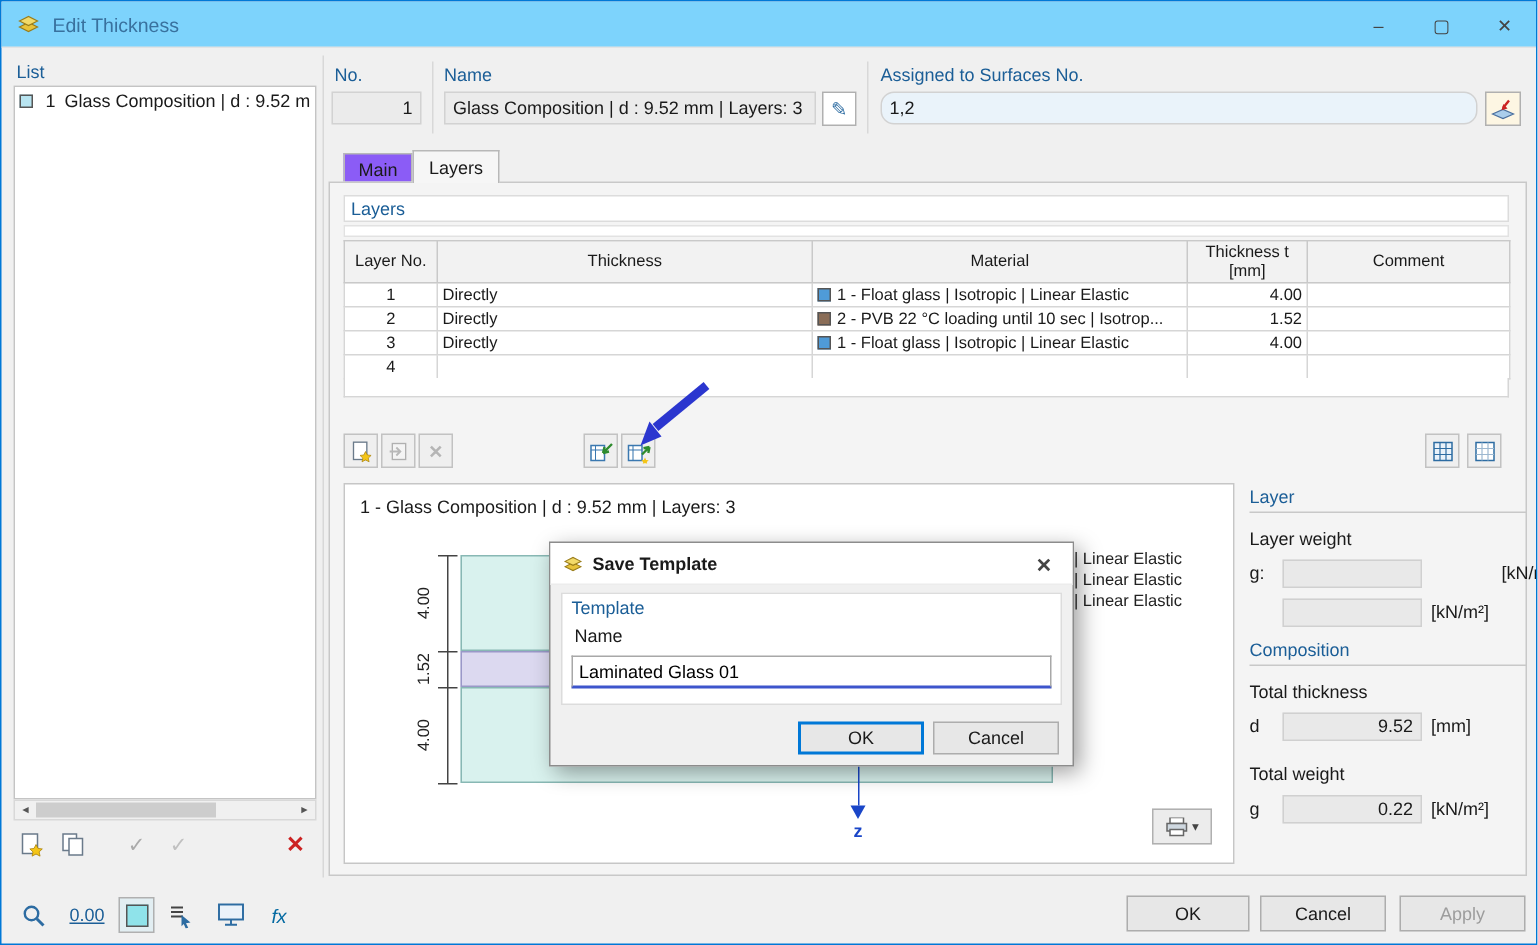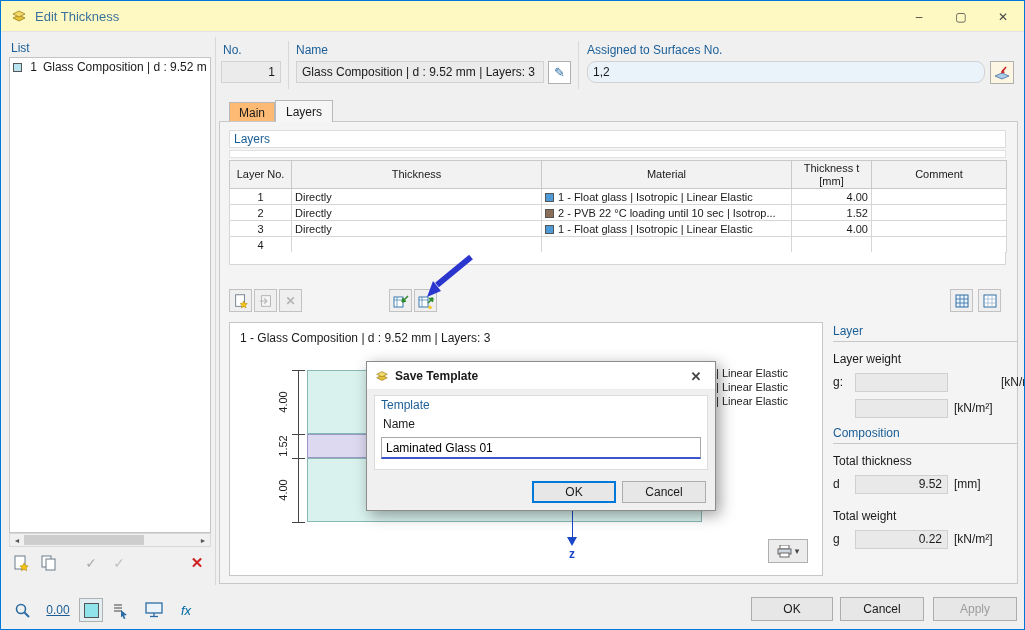--- a/index.html
+++ b/index.html
@@ -2,35 +2,35 @@
 <html><head>
 <meta charset="utf-8">
 <style>
   * { box-sizing: border-box; }
   html,body { margin:0; padding:0; }
   body { font-family:"Liberation Sans", sans-serif; font-size:12px; color:#1a1a1a; background:#d0d0d0; }
   .window { position:relative; width:1025px; height:630px; background:#f0f0f0; border:1px solid #0078d7; overflow:hidden; }
   .abs { position:absolute; }
 
   
-  .titlebar { position:absolute; left:0; top:0; right:0; height:31px; background:#fef9c3; border-bottom:1px solid #e3e3e3; display:flex; align-items:center;text-align:center; }
+  .titlebar { position:absolute; left:0; top:0; right:0; height:31px; background:#7dd3fc; border-bottom:1px solid #e3e3e3; display:flex; align-items:center;text-align:center; }
   .title-text { color:#39719e; font-size:13px; }
   .win-btns { position:absolute; right:0; top:0; display:flex; height:31px; }
   .win-btn { width:42px; height:31px; display:flex; align-items:center; justify-content:center; color:#444; font-size:12px; }
 
   .blue-label { color:#1b5e97; font-size:12px; white-space:nowrap; }
   .fld { background:#ebebeb; border:1px solid #d2d2d2; height:22px; line-height:20px; padding:0 5px; font-size:12px; overflow:hidden; white-space:nowrap; }
   .btn { background:#ececec; border:1px solid #b0b0b0; display:flex; align-items:center; justify-content:center; }
   .tb-btn { width:23px; height:23px; background:#efefef; border:1px solid #c2c2c2; display:flex; align-items:center; justify-content:center; }
   .flat-btn { display:flex; align-items:center; justify-content:center; }
   .sep-v { background:#d8d8d8; width:1px; }
 
   
   .tab { position:absolute; top:99px; height:22px; border:1px solid #b8b8b8; border-bottom:none; display:flex; align-items:center; justify-content:center; font-size:12px; }
-  .tab.inactive { background:#fdba74; top:101px; height:20px; }
+  .tab.inactive { background:#8b5cf6; top:101px; height:20px; }
   .tab.active { background:#f6f6f6; z-index:2; }
   .tab-panel { position:absolute; left:218px; top:120px; width:799px; height:463px; border:1px solid #c8c8c8; background:#f4f4f4; }
 
   
   table.layers { border-collapse:collapse; table-layout:fixed; width:777px; background:#fff; }
   table.layers th { background:#f2f2f2; border:1px solid #c9c9c9; font-weight:normal; font-size:11px; text-align:center; padding:0 2px; height:28px; line-height:13px; }
   table.layers td { border:1px solid #d6d6d6; font-size:11px; height:16px; padding:0 3px; white-space:nowrap; overflow:hidden; background:#fff; }
   td.numcell { background:#f2f2f2; text-align:center; border:1px solid #c9c9c9; }
   .swatch { display:inline-block; width:9px; height:9px; border:1px solid #555; vertical-align:-1px; margin-right:4px; }
 

